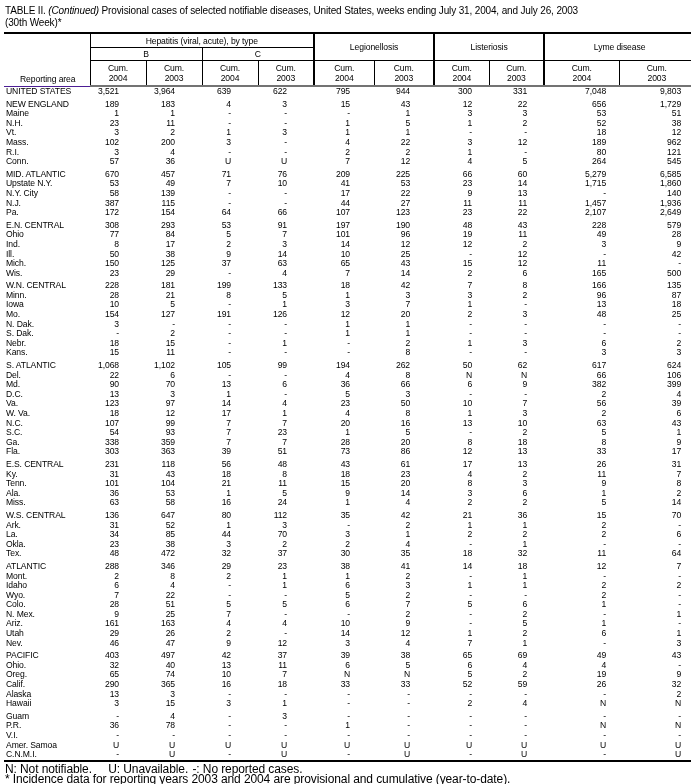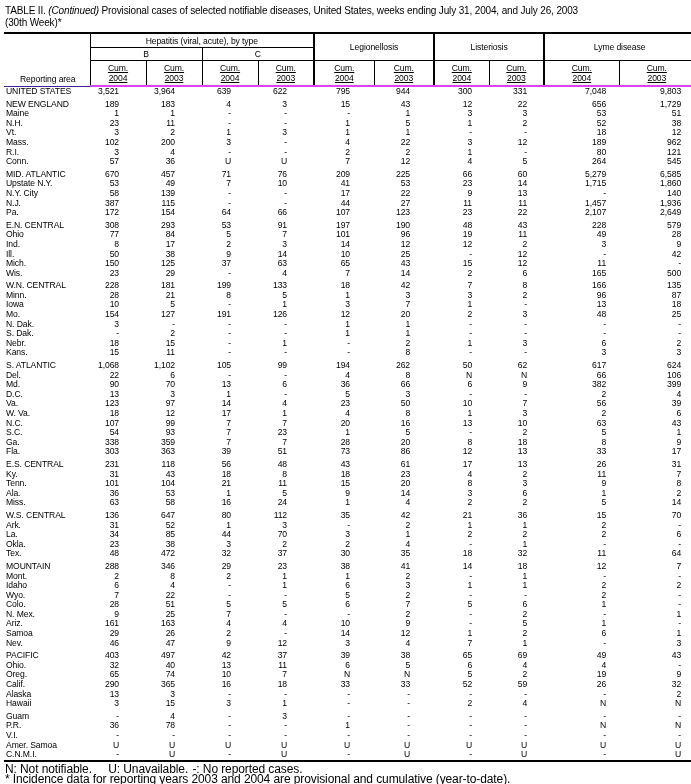--- a/index.html
+++ b/index.html
@@ -47,21 +47,21 @@
     padding: 0 0 2px 2px;
     border-right: 1px solid #000;
     border-bottom: 1px solid #4c1d95;
   }
   th.grp-hep  { border-right: 2px solid #000; border-bottom: 1px solid #000; height: 13px; }
   th.sub-b, th.sub-c { border-bottom: 1px solid #000; height: 12px; }
   th.sub-b    { border-right: 1px solid #000; }
   th.sub-c    { border-right: 2px solid #000; }
   th.grp-leg, th.grp-lis { border-right: 2px solid #000; border-bottom: 1px solid #000; }
   th.grp-lyme { border-bottom: 1px solid #000; }
-  th.cum { border-bottom: 2px solid #d946ef; padding: 2px 0 2px 0; height: 20px; text-decoration: underline; }
+  th.cum { border-bottom: 2px solid #737373; padding: 2px 0 2px 0; height: 20px; }
   th.cum.thin  { border-right: 1px solid #000; }
   th.cum.thick { border-right: 2px solid #000; }
 
   tbody { border-bottom: 2px solid #000; }
   tbody td {
     font-size: 8.6px;
     line-height: 9.6px;
     padding: 0;
     white-space: nowrap;
     letter-spacing: -0.1px;
@@ -772,21 +772,21 @@
           <td class="num n-hep">32</td>
           <td class="num n-hep">37</td>
           <td class="num n-leg">30</td>
           <td class="num n-leg">35</td>
           <td class="num n-lis">18</td>
           <td class="num n-lis">32</td>
           <td class="num n-lyme">11</td>
           <td class="num n-lyme">64</td>
         </tr>
         <tr class="gap">
-          <td class="area">MOUNTAIN</td>
+          <td class="area">ATLANTIC</td>
           <td class="num n-hep">288</td>
           <td class="num n-hep">346</td>
           <td class="num n-hep">29</td>
           <td class="num n-hep">23</td>
           <td class="num n-leg">38</td>
           <td class="num n-leg">41</td>
           <td class="num n-lis">14</td>
           <td class="num n-lis">18</td>
           <td class="num n-lyme">12</td>
           <td class="num n-lyme">7</td>
@@ -863,21 +863,21 @@
           <td class="num n-hep">4</td>
           <td class="num n-hep">4</td>
           <td class="num n-leg">10</td>
           <td class="num n-leg">9</td>
           <td class="num n-lis">-</td>
           <td class="num n-lis">5</td>
           <td class="num n-lyme">1</td>
           <td class="num n-lyme">-</td>
         </tr>
         <tr>
-          <td class="area">Samoa</td>
+          <td class="area">Utah</td>
           <td class="num n-hep">29</td>
           <td class="num n-hep">26</td>
           <td class="num n-hep">2</td>
           <td class="num n-hep">-</td>
           <td class="num n-leg">14</td>
           <td class="num n-leg">12</td>
           <td class="num n-lis">1</td>
           <td class="num n-lis">2</td>
           <td class="num n-lyme">6</td>
           <td class="num n-lyme">1</td>

